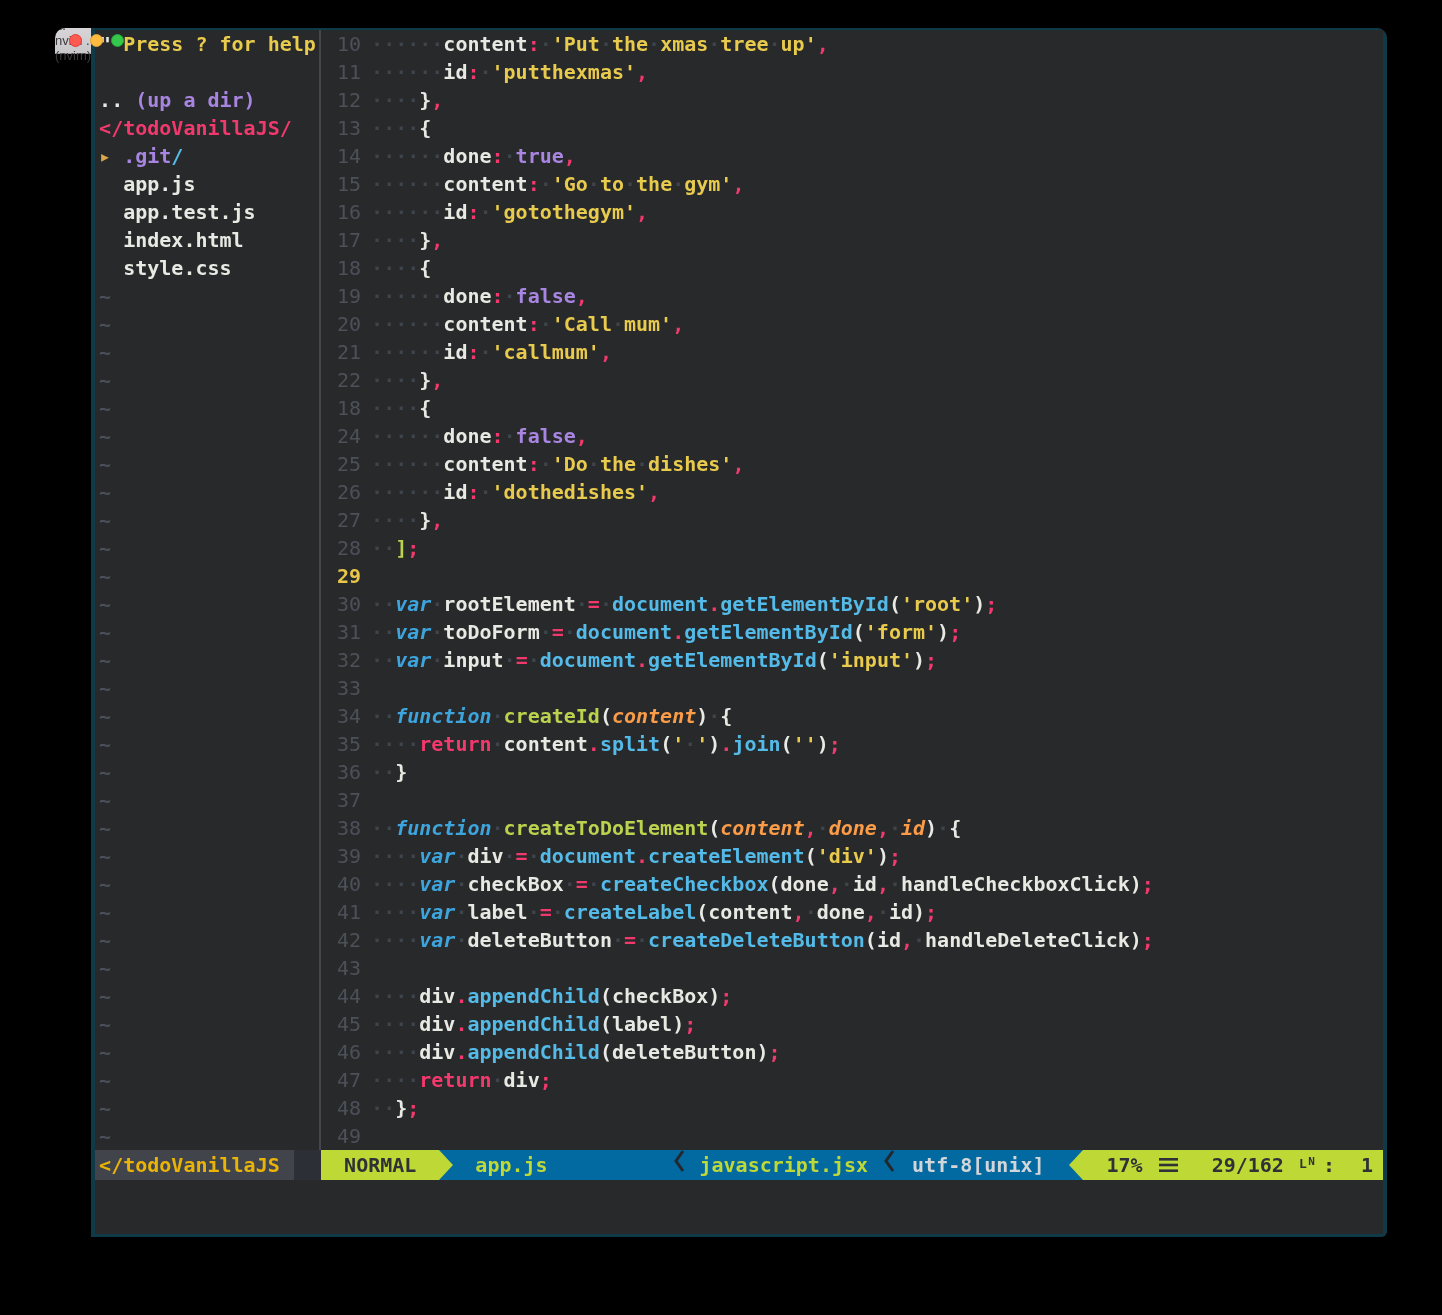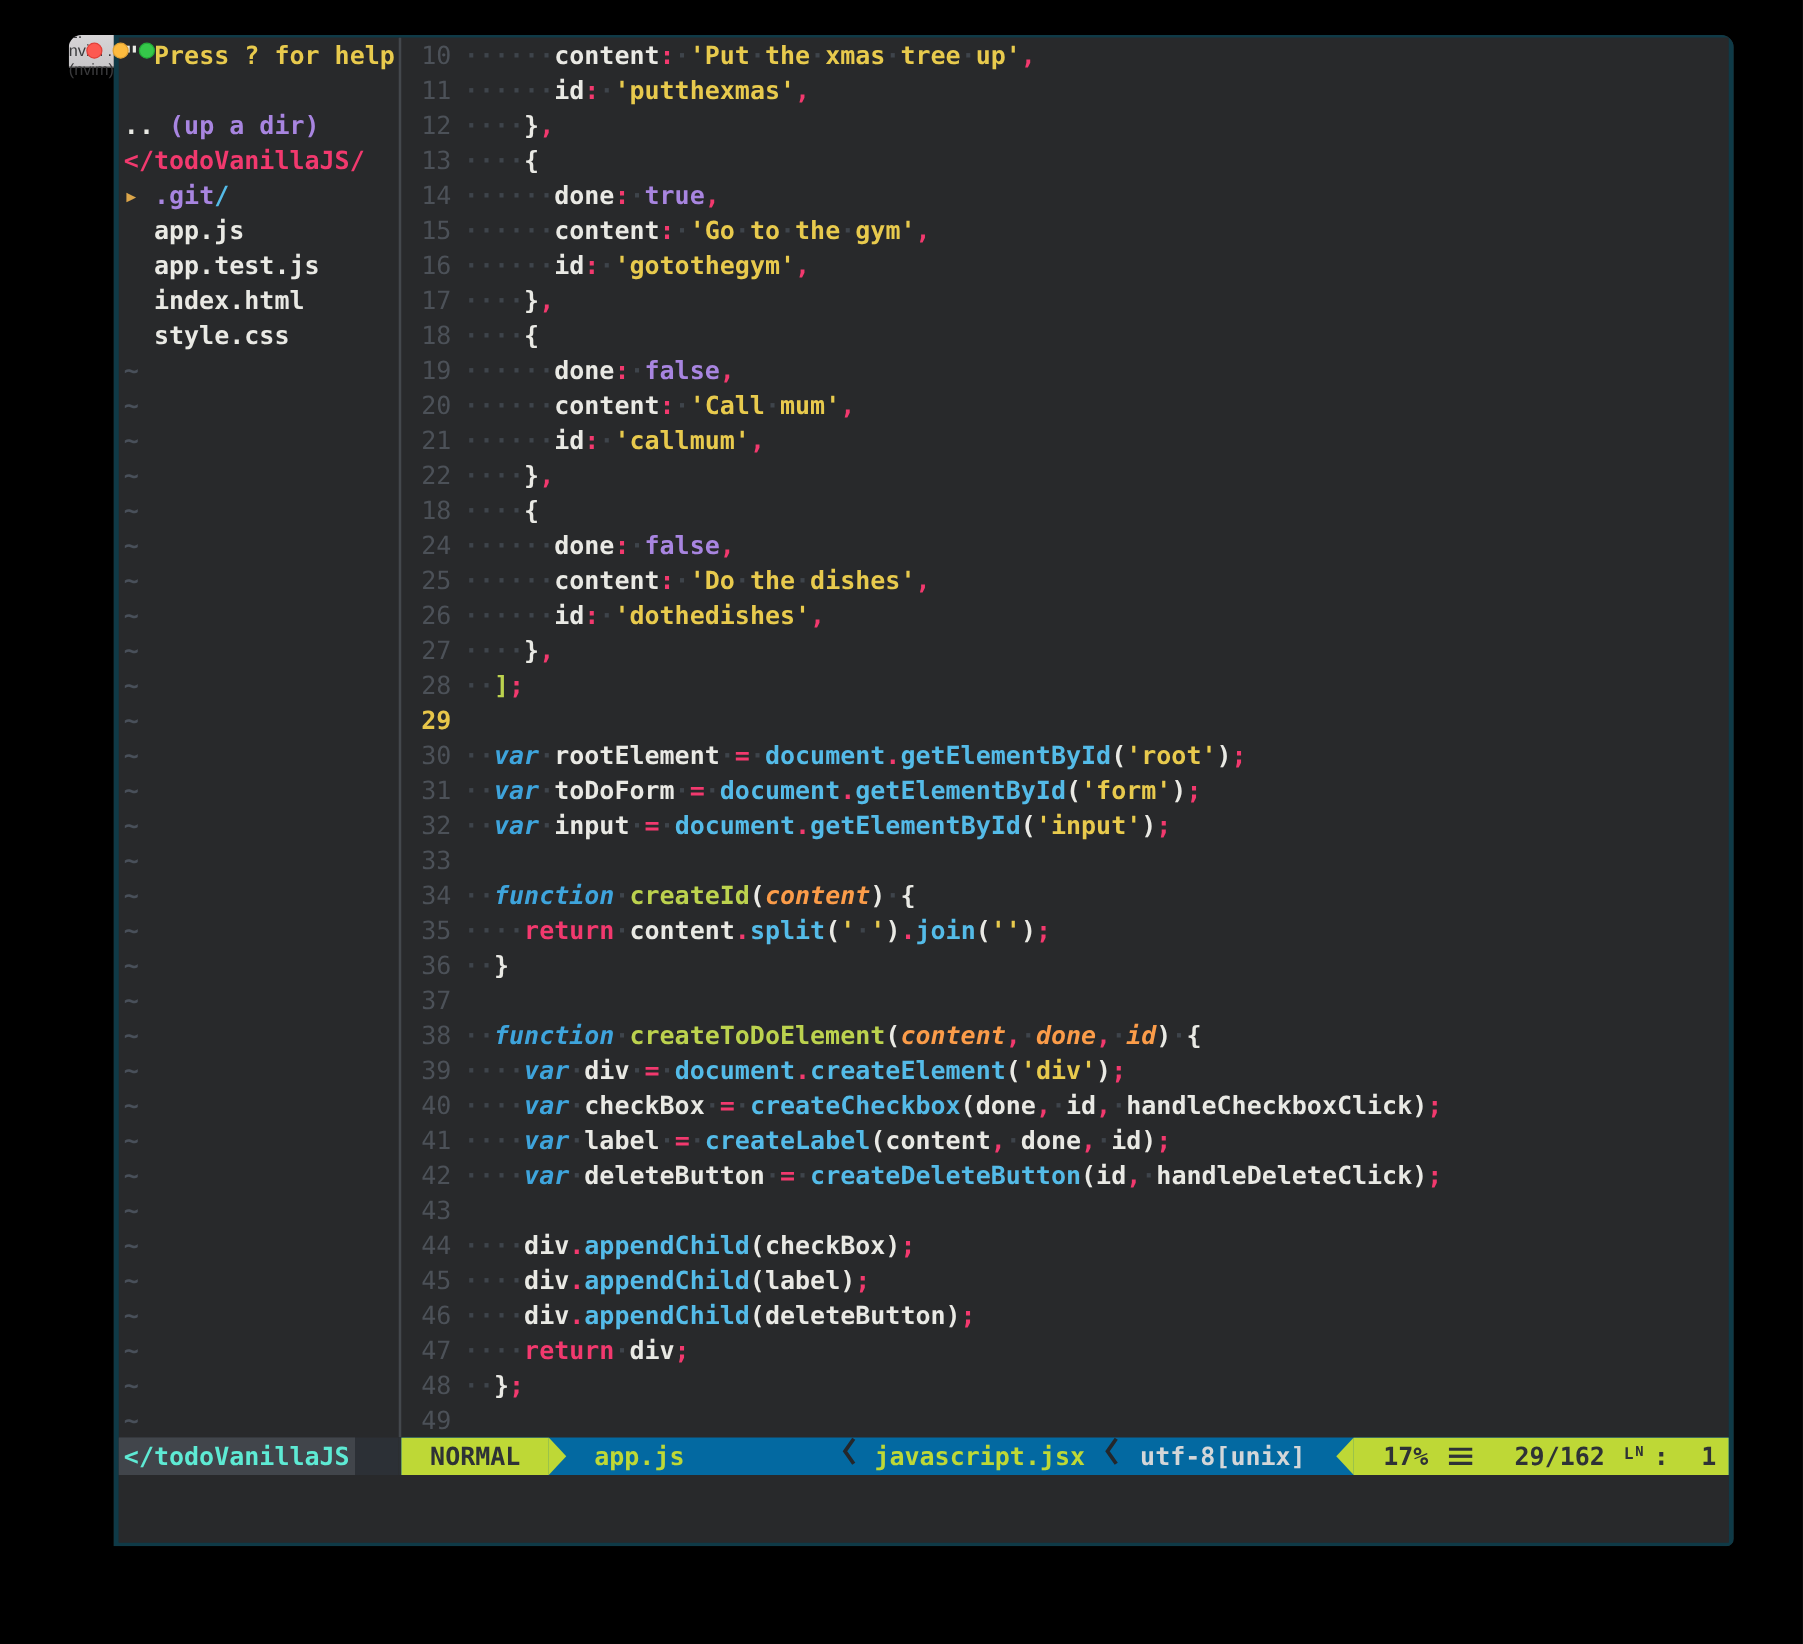--- a/index.html
+++ b/index.html
@@ -49,21 +49,21 @@
   .tk-ye { color:#e8ca4d; }
   .tk-pr { color:#a885e0; }
   .tk-rd { color:#f2396e; }
   .tk-ar { color:#dba54a; }
   .tk-cy { color:#54bbe8; }
   .tk-ti { color:#49505a; }          
 
   
   .statusbar { height:30px; flex:0 0 30px; display:flex; line-height:30px; font-size:20px; }
   .sb-left { width:224px; flex:0 0 224px; display:flex; background:#2c3036; }
-  .sb-name { background:#41454b; color:#5eead4; padding:0 4px 0 4px; white-space:pre; }
+  .sb-name { background:#41454b; color:#eab308; padding:0 14px 0 4px; white-space:pre; }
   .sb-gap  { width:2px; flex:0 0 2px; background:#2c3036; }
   .sb-main { flex:1; display:flex; align-items:stretch; background:#0369a1; overflow:hidden; }
   .seg-mode { background:#bed836; color:#2e3236; padding:0 23px; font-weight:bold; }
   .arr-right { width:0; height:0; border-top:15px solid transparent; border-bottom:15px solid transparent;
                border-left:14px solid #bed836; }
   .seg-file { margin-left:22px; color:#bed836; }
   .spacer { flex:1; }
   .chev { align-self:center; margin:0 2px; }
   .seg-ft  { color:#bed836; margin:0 12px;text-align:right; }
   .seg-enc { color:#d3d6d8; margin:0 12px 0 14px; }

